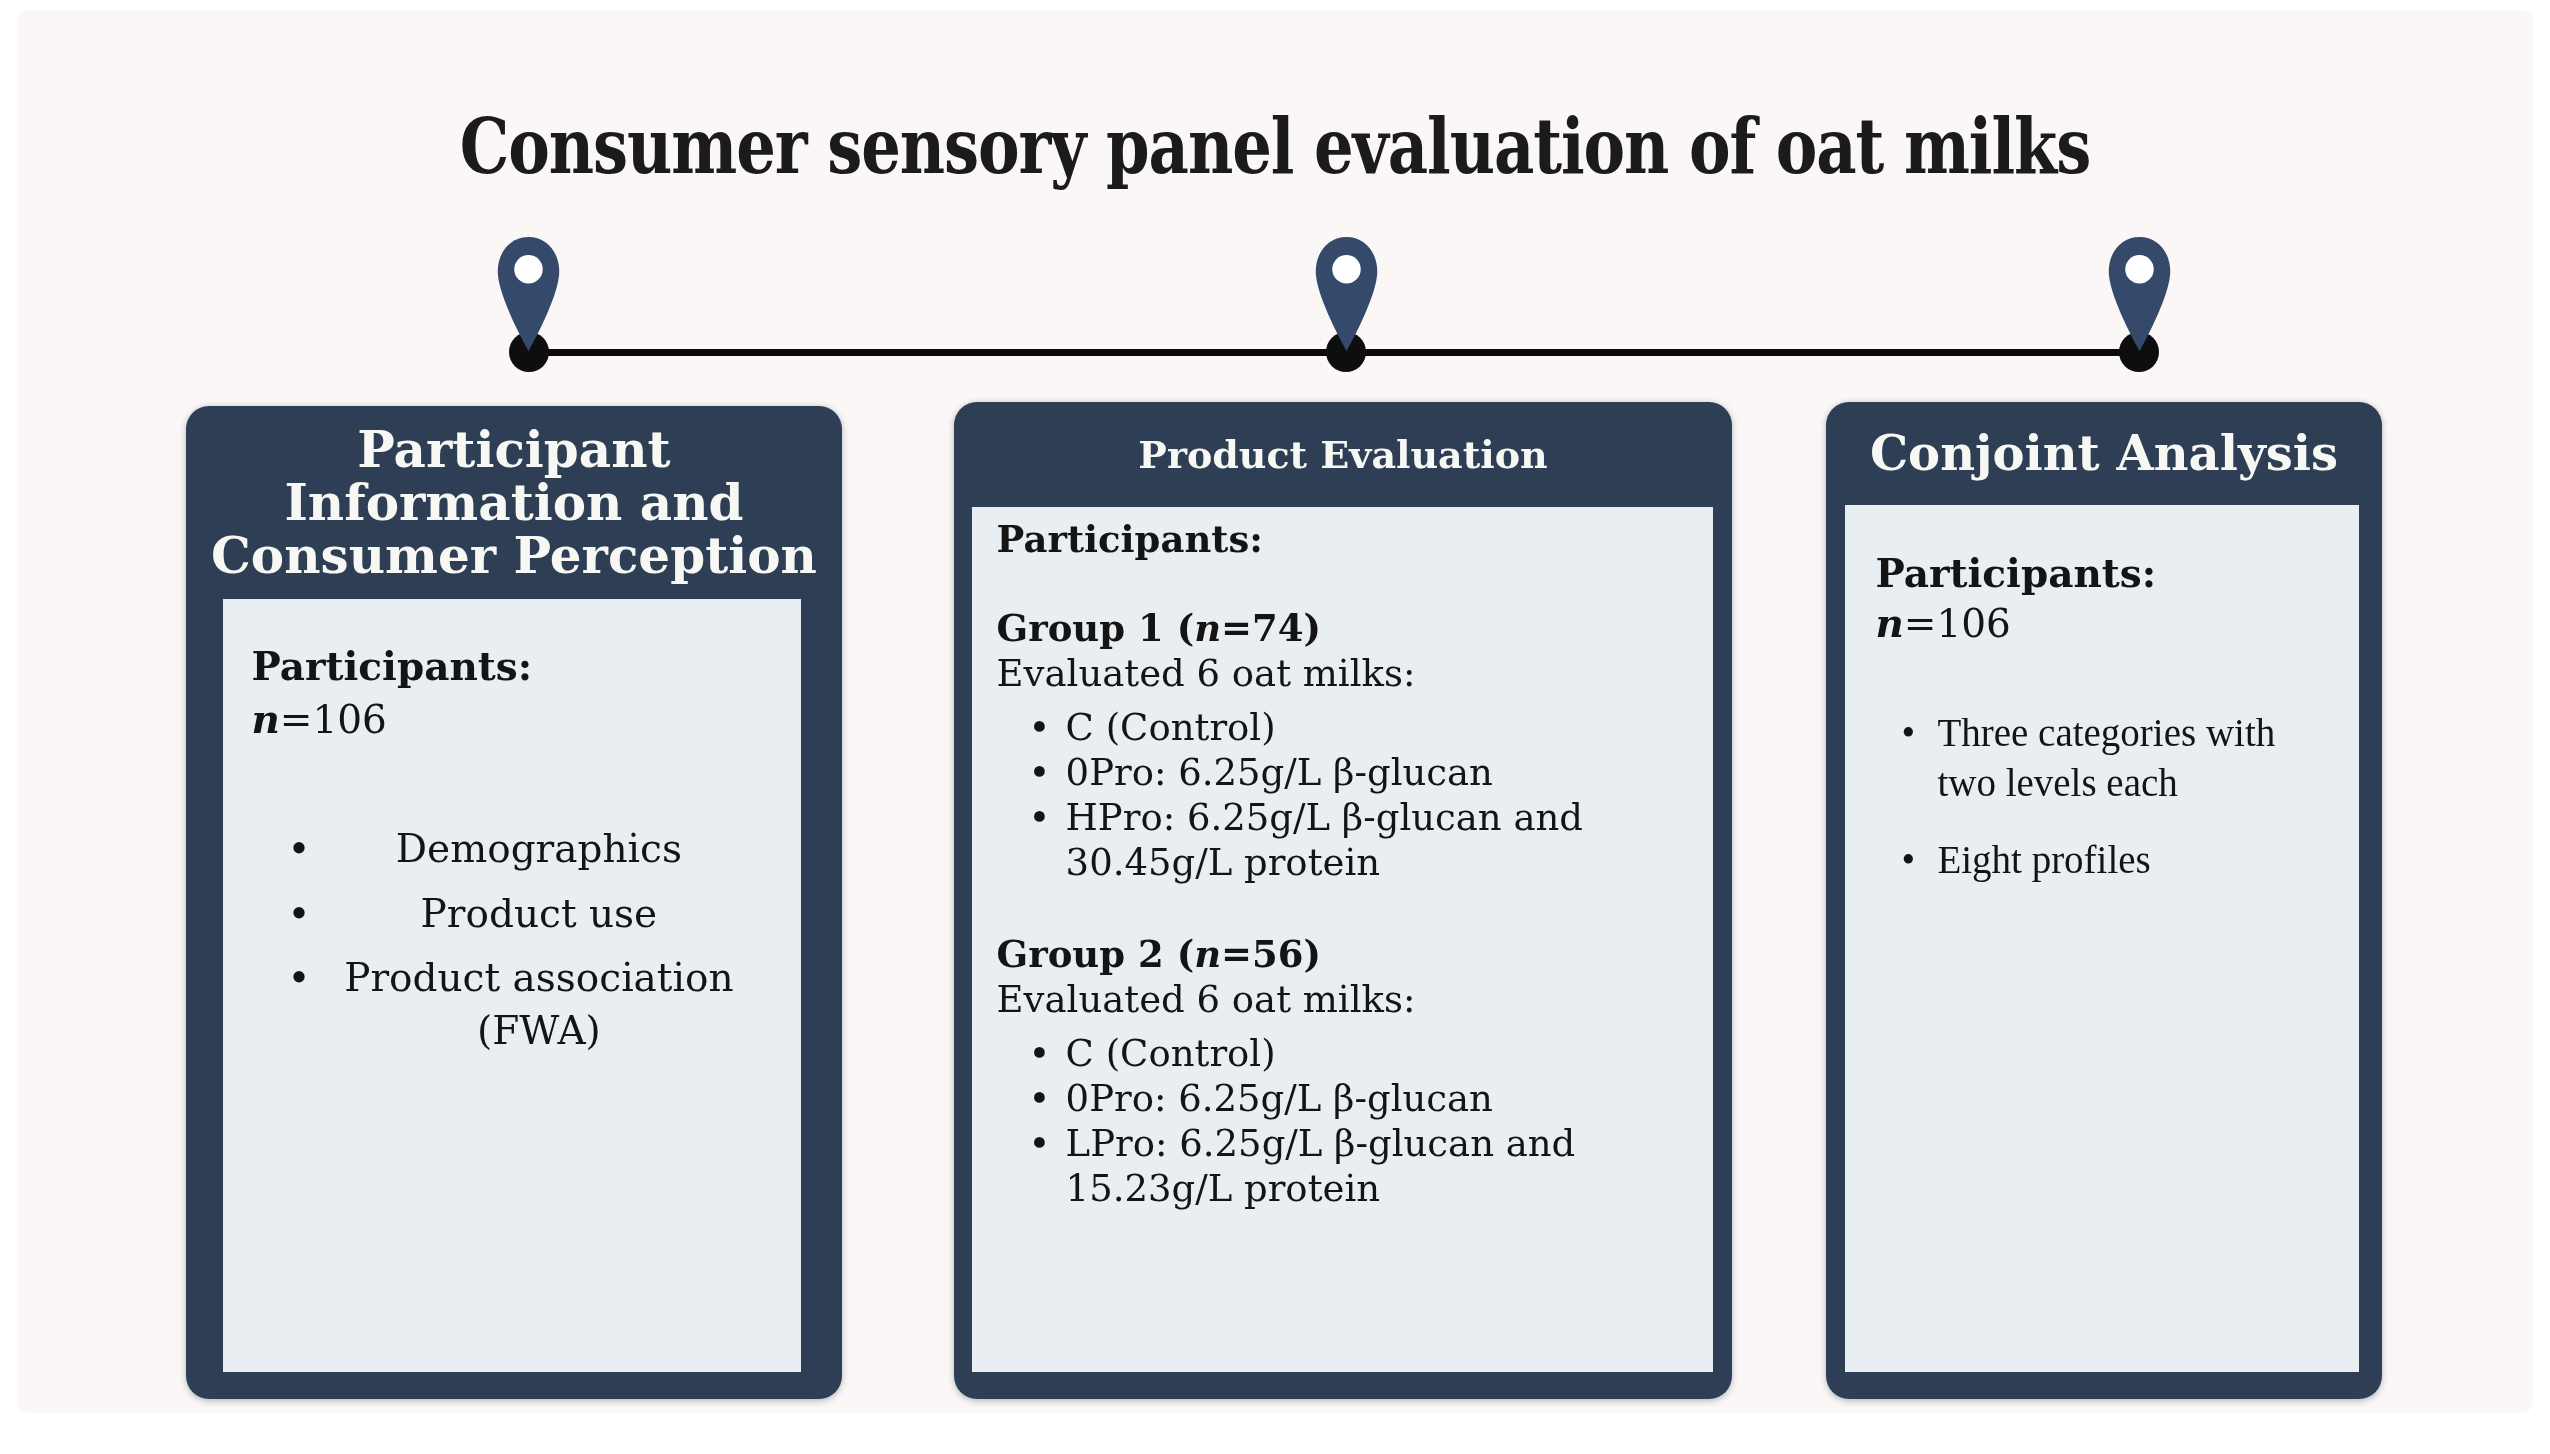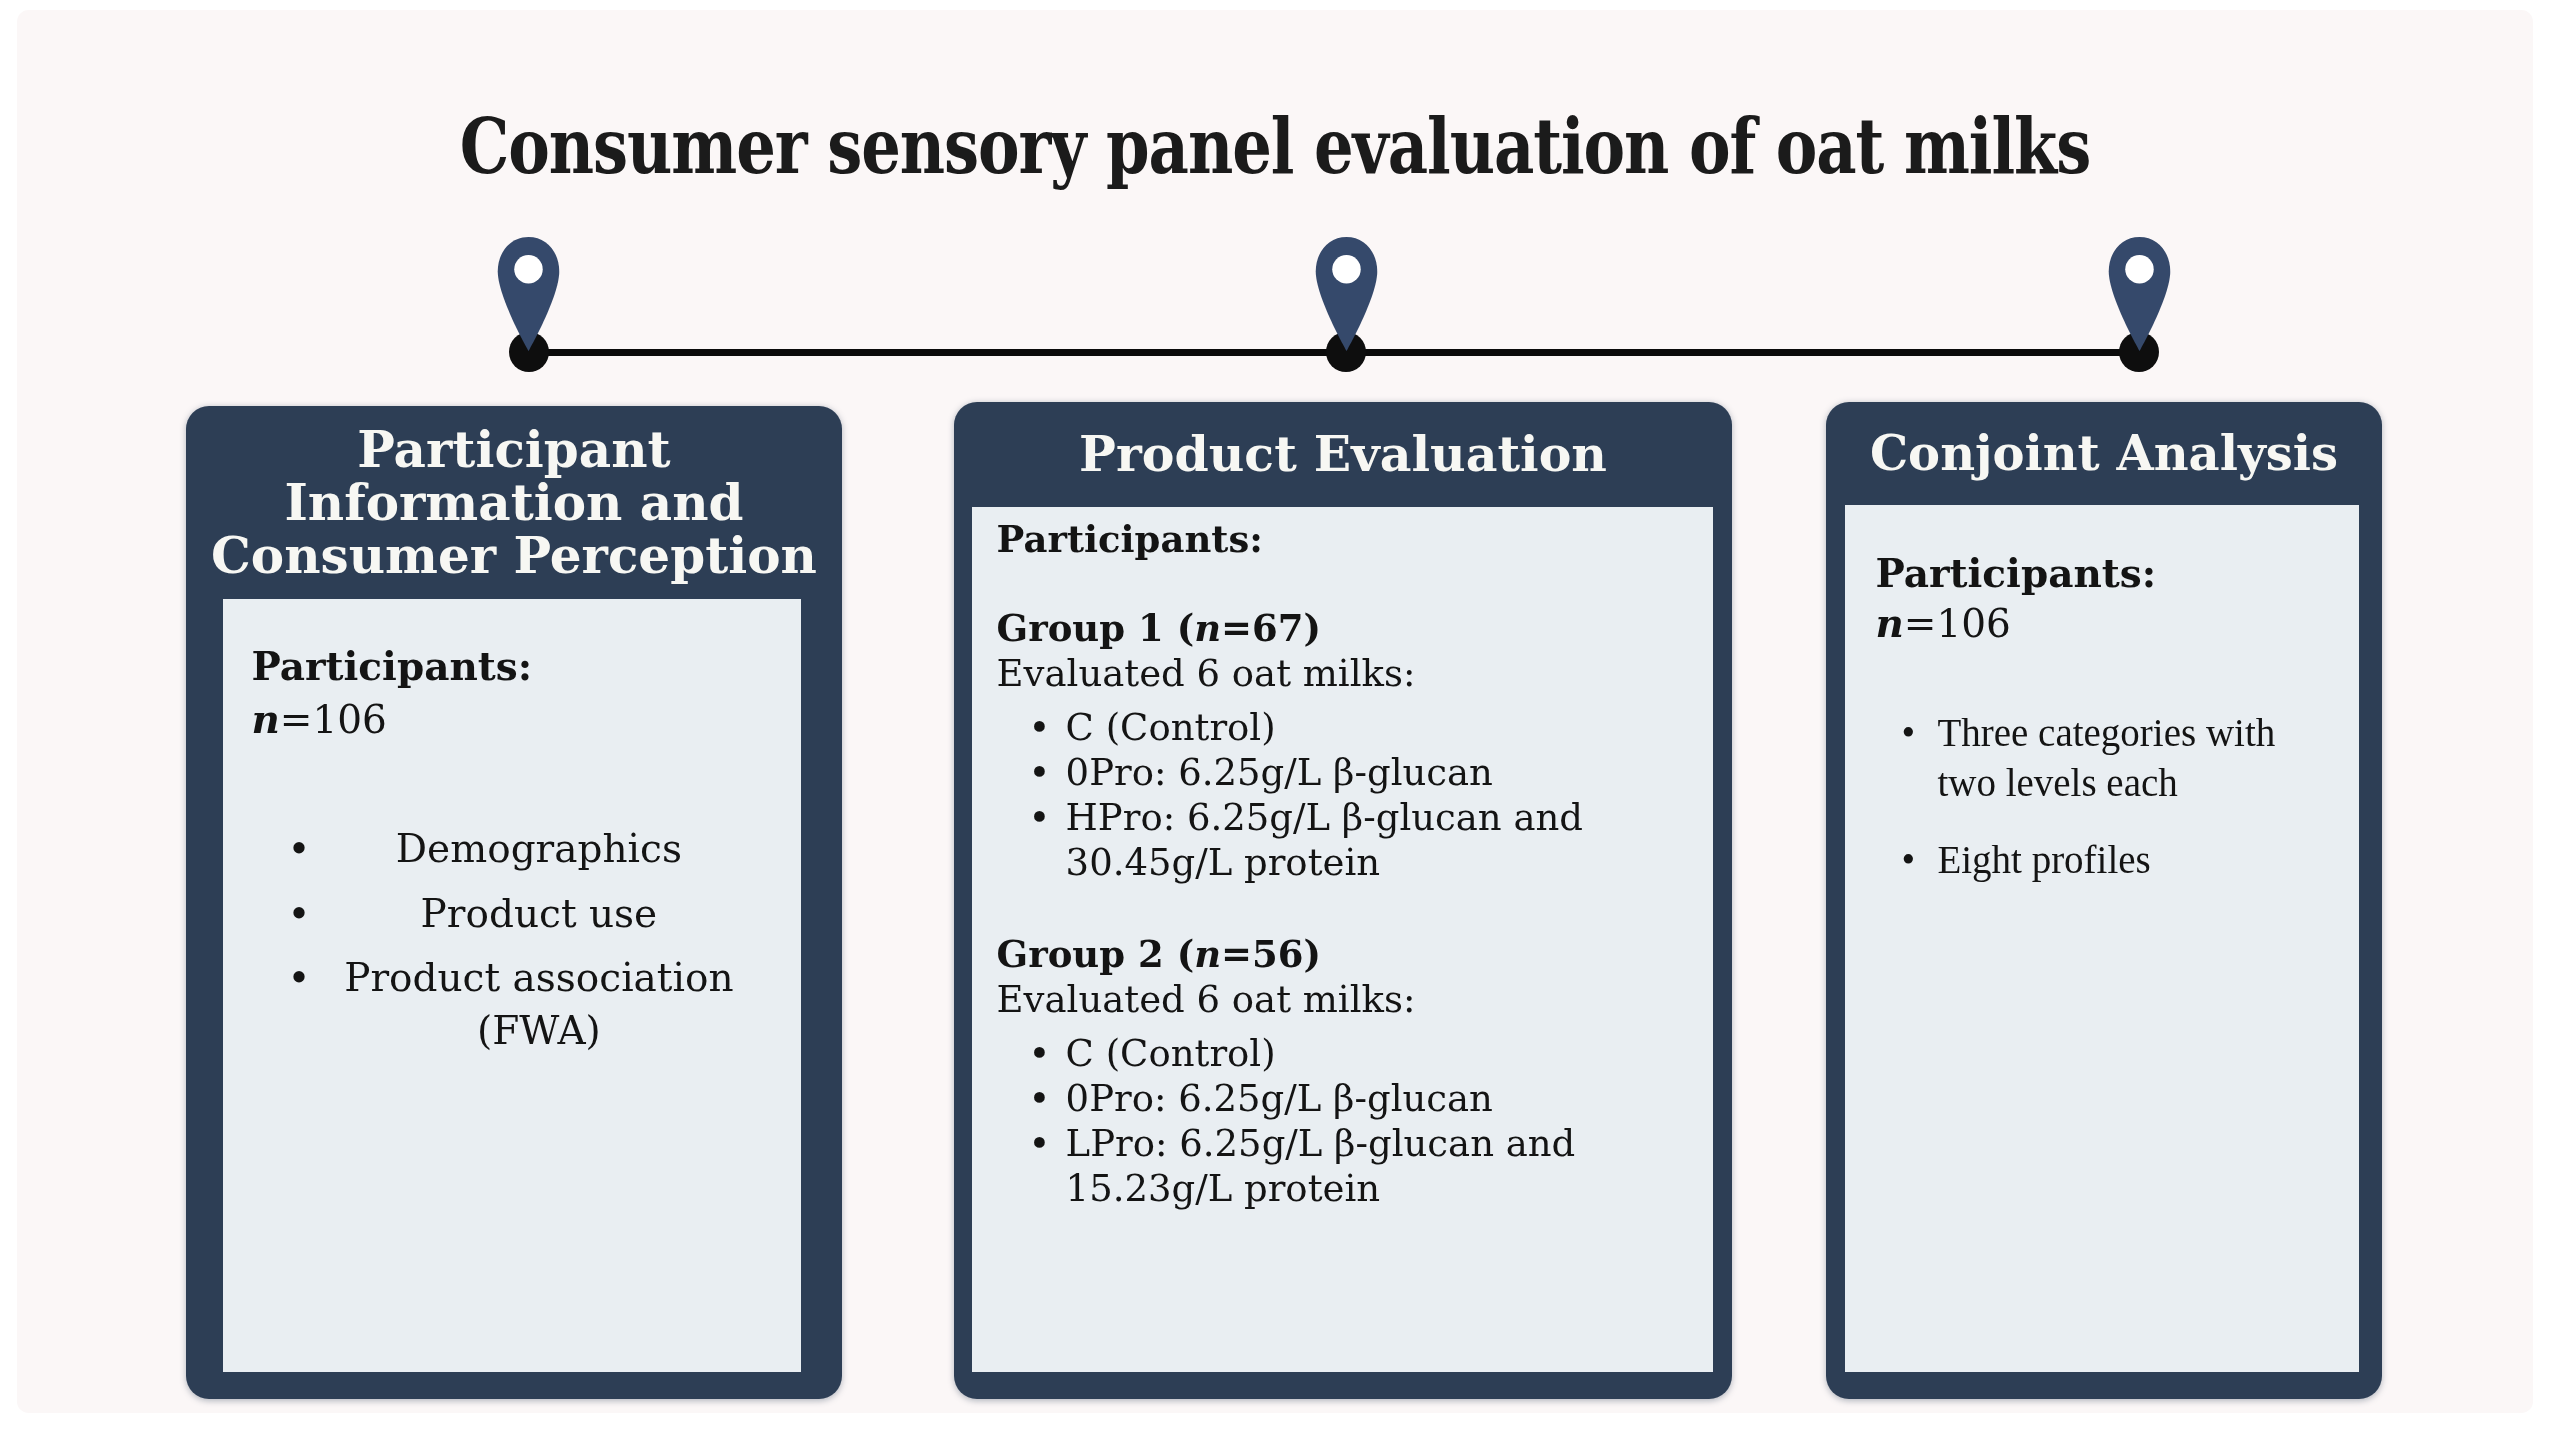--- a/index.html
+++ b/index.html
@@ -35,21 +35,21 @@
   .panel { position:absolute; background:#2d3e55; box-shadow:0 1.9px 6.5px rgba(45,62,85,0.35);border-radius:23px; }
   #panel-left   { left:186px;  top:406px; width:656px; height:993px; }
   #panel-middle { left:954px; top:402px; width:778px; height:997px; }
   #panel-right  { left:1826px; top:402px; width:556px;  height:997px; }
 
   .panel-header {
     position:absolute; left:0; top:0; width:100%;
     color:#f7f7f3; font-weight:bold; text-align:center;
   }
   #panel-left .panel-header   { padding-top:17px; font-size:50px; line-height:53px; white-space:pre-line; }
-  #panel-middle .panel-header { height:105px; font-size:49px; line-height:105px; white-space:nowrap; }
+  #panel-middle .panel-header { height:105px; font-size:38px; line-height:105px; white-space:nowrap; }
   #panel-right .panel-header  { height:103px; font-size:48px; line-height:103px; white-space:nowrap; }
 
   .inner { position:absolute; background:#e9eef2; }
   #panel-left .inner   { left:37px; top:193px; width:578px;  height:773px; }
   #panel-middle .inner { left:18px; top:105px; width:741px; height:865px; }
   #panel-right .inner  { left:19.4px; top:103px; width:514px;  height:867px; }
 
   .inner p { margin:0; }
   .bold { font-weight:bold; }
   .nvar { font-weight:bold; font-style:italic; }
@@ -119,21 +119,21 @@
       </div>
     </div>
   </div>
 
   <div class="panel" id="panel-middle">
     <div class="panel-header">Product Evaluation</div>
     <div class="inner">
       <div class="body-middle">
         <p class="bold gap-after">Participants:</p>
 
-        <p class="bold"><span>Group 1 (</span><span class="nvar">n</span><span>=67)</span></p>
+        <p class="bold"><span>Group 1 (</span><span class="nvar">n</span><span>=74)</span></p>
         <p>Evaluated 6 oat milks:</p>
         <ul>
           <li>C (Control)</li>
           <li>0Pro: 6.25g/L β-glucan</li>
           <li>HPro: 6.25g/L β-glucan and 30.45g/L protein</li>
         </ul>
 
         <p class="bold"><span>Group 2 (</span><span class="nvar">n</span><span>=56)</span></p>
         <p>Evaluated 6 oat milks:</p>
         <ul>

